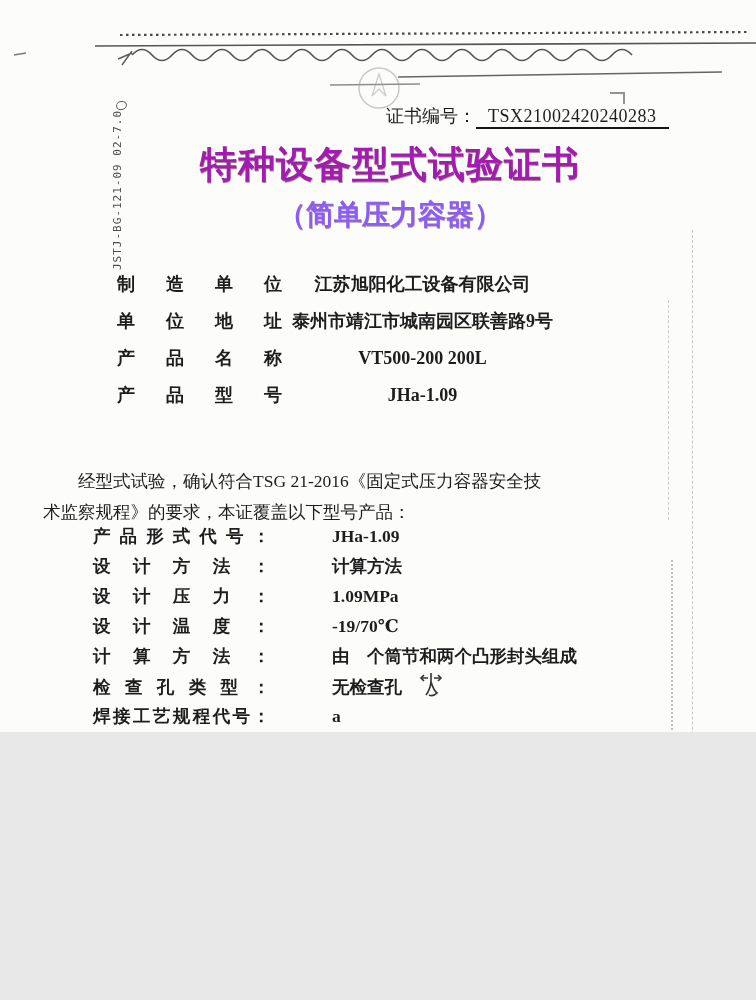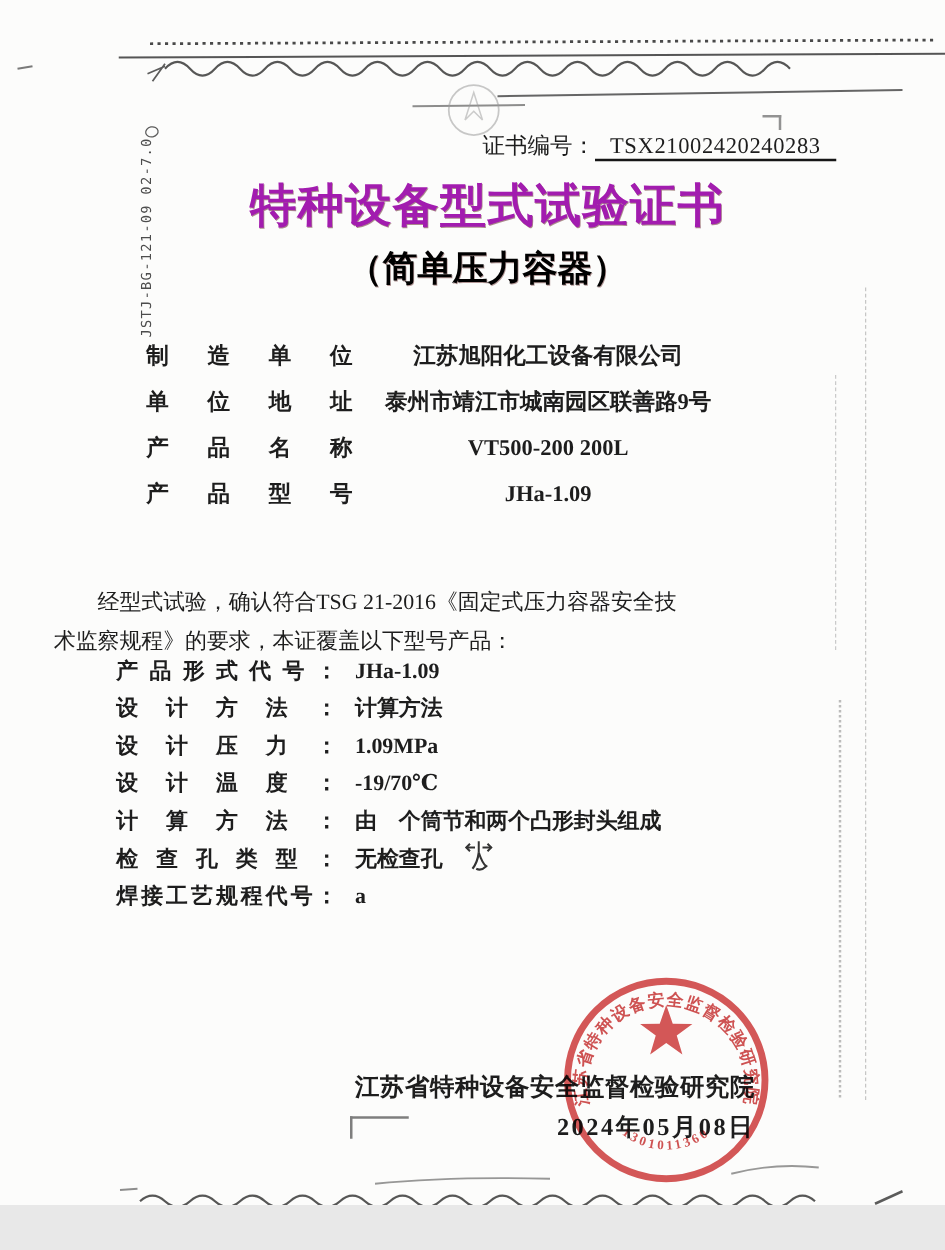--- a/index.html
+++ b/index.html
@@ -1,17 +1,17 @@
 <!DOCTYPE html>
 <html><head>
 <meta charset="utf-8">
 <style>
   html,body{margin:0;padding:0;background:#e8e8e8;}
   .page{
-    position:relative; width:756px; height:964px; margin:0 auto;
+    position:relative; width:756px; height:732px; margin:0 auto;
     background:#fcfcfb; overflow:hidden;
     font-family:"Liberation Serif","DejaVu Serif",serif;
     color:#1d1d1d;
   }
   
   .artifact-svg{position:absolute; left:0; pointer-events:none;}
   .side-code{
     position:absolute; left:34px; top:182px; width:170px; height:16px;
     transform:rotate(-90deg);
     font-family:"DejaVu Sans Mono","Liberation Mono",monospace;
@@ -43,42 +43,42 @@
     border-bottom:2px solid #161616; padding:0 12px 1px 12px; letter-spacing:.5px;
   }
   .content{position:absolute; left:100px; top:0; width:580px;}
   .title{
     position:absolute; left:0; top:140px; width:580px; text-align:center;
     font-size:37px; font-weight:700; color:#a21caf; letter-spacing:1px;
     text-shadow:.6px .6px 0 rgba(70,0,0,.45);
   }
   .subtitle{
     position:absolute; left:0; top:196px; width:580px; text-align:center;
-    font-size:28px; font-weight:700; color:#000000;
+    font-size:28px; font-weight:700; color:#8b5cf6;
     text-shadow:.5px .5px 0 rgba(70,0,0,.4);
   }
   
   .fields{position:absolute; left:0; top:272px; width:580px;}
   .frow{display:flex; height:26px; margin-bottom:11px; align-items:baseline;}
   .flabel{
     margin-left:17px; width:165px; font-size:18px; font-weight:700;
     text-align:justify; text-align-last:justify;
   }
   .fvalue{
-    margin-left:24px; width:265px; text-align:center; font-size:18px;
+    margin-left:8px; width:265px; text-align:center; font-size:18px;
     font-weight:700; white-space:nowrap;
   }
   
   .statement{
     position:absolute; left:43px; top:466px; width:515px;
     font-size:17.5px; line-height:31px; text-indent:2em; font-weight:400;
   }
   
   .details{position:absolute; left:0; top:524px; width:580px;}
-  .drow{display:flex; height:24px; margin-bottom:6px; align-items:baseline;}
+  .drow{display:flex; height:24px; margin-bottom:6px; align-items:baseline;gap:48px;}
   .dlabel{
     margin-left:93px; width:177px; font-size:17.5px; font-weight:700;
     text-align:justify; text-align-last:justify;
   }
   .dvalue{
     margin-left:14px; font-size:17.5px; font-weight:600; white-space:nowrap;
     display:flex; align-items:center;
   }
   .cursor-glyph{margin-left:16px; margin-top:-2px;}
   

